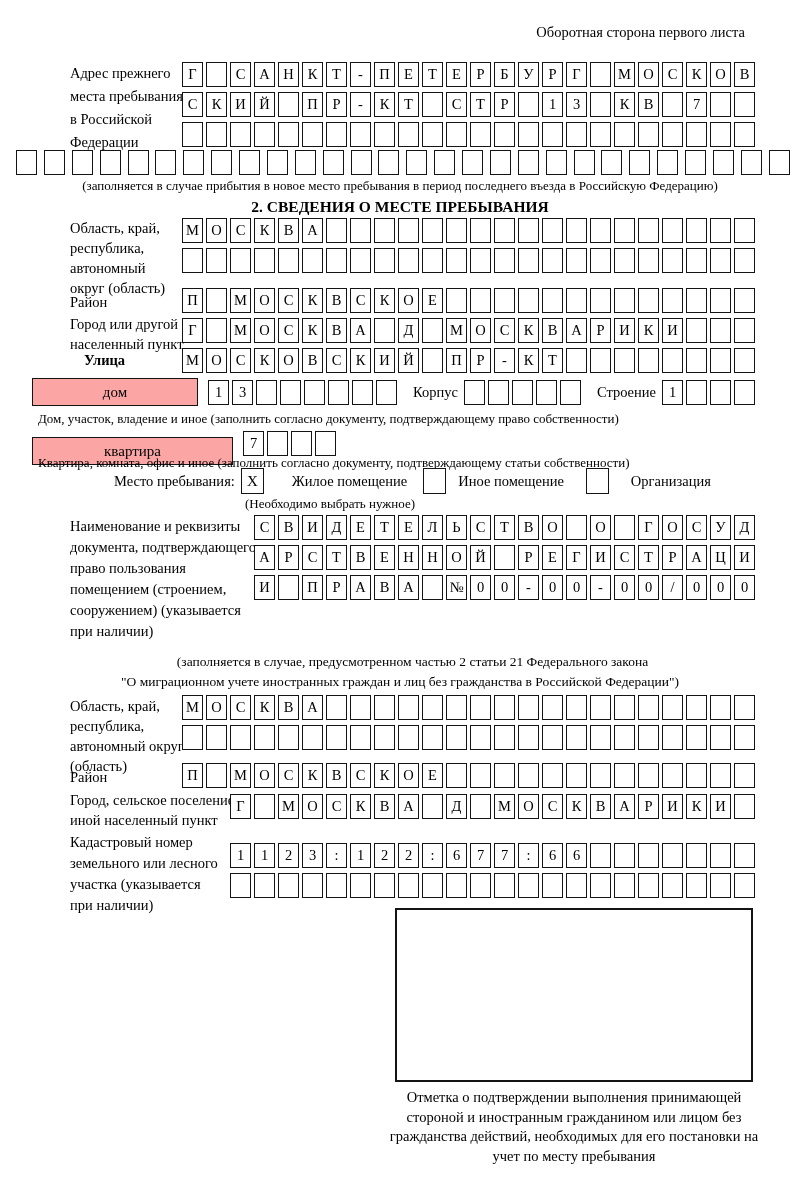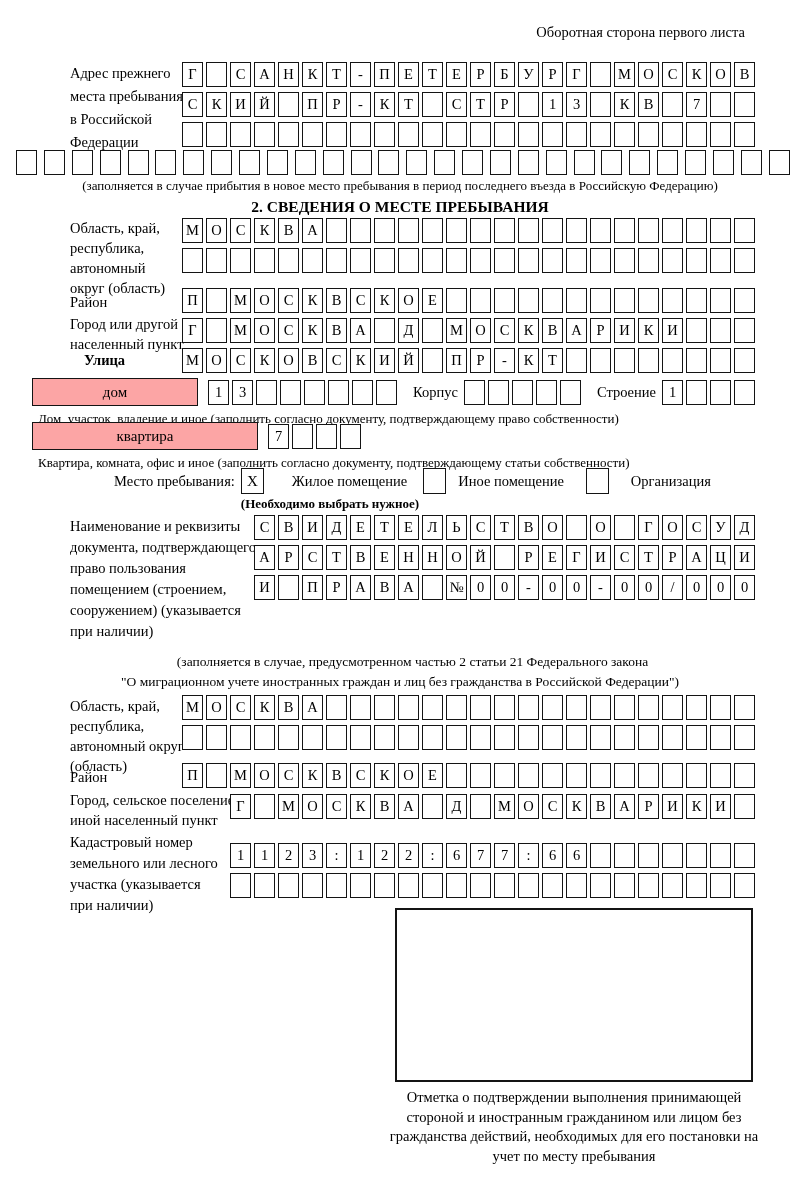--- a/index.html
+++ b/index.html
@@ -55,32 +55,32 @@
   #street-row { top:348px; }
   #house-row { top:378px; left:32px; right:45px; }
   #dom-box { width:166px; }
   #house-cells { margin-left:10px; }
   #korpus-label { margin-left:auto; }
   #korpus-cells { margin-left:6px; }
   #stroenie-label { margin-left:auto; }
   #stroenie-cells { margin-left:6px; }
   #house-note { top:411px; left:38px; }
   #apt-row { top:422px; left:32px; }
-  #kv-box { width:226px; }
+  #kv-box { width:201px;margin-top:15px; }
   #apt-cells { margin-left:10px; }
   #apt-note { top:455px; left:38px; }
   #stay-row { top:468px; left:70px; right:45px; }
   #stay-label { }
   #stay-cb-1 { margin-left:6px; }
   #stay-opt-1 { margin-left:28px; }
   #stay-cb-2 { margin-left:16px; }
   #stay-opt-2 { margin-left:12px; }
   #stay-cb-3 { margin-left:22px; }
   #stay-opt-3 { margin-left:22px; }
-  #stay-note { top:496px; left:70px; width:520px; text-align:center;font-weight:bold; }
+  #stay-note { top:496px; left:70px; width:520px; text-align:center; }
   #doc-label { top:516px; left:70px; line-height:21px; }
   #doc-row-1 { top:515px; }
   #doc-row-2 { top:545px; }
   #doc-row-3 { top:575px; }
   #actual-title { top:626px; font-size:15.5px; }
   #actual-note-1 { top:654px; font-size:13.5px;margin-left:25px; }
   #actual-note-2 { top:674px; font-size:13.5px; }
   #fregion-label { top:696px; left:70px; }
   #fregion-row-1 { top:695px; }
   #fregion-row-2 { top:725px; }

